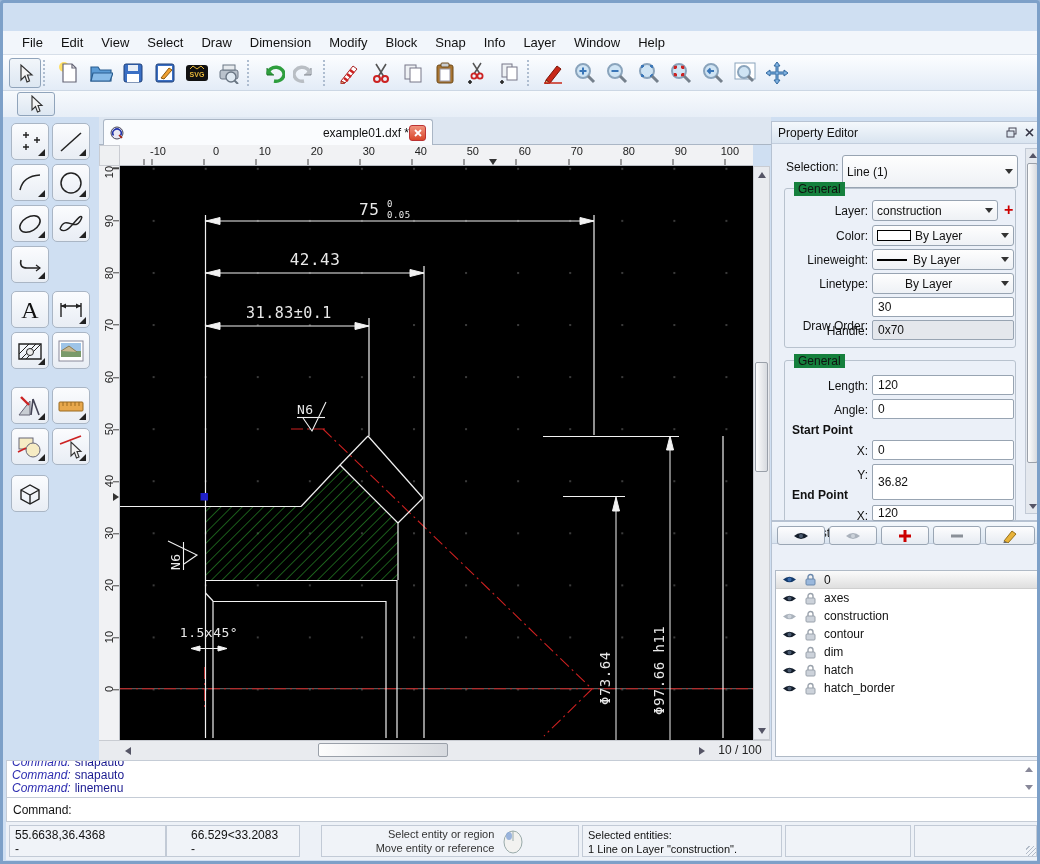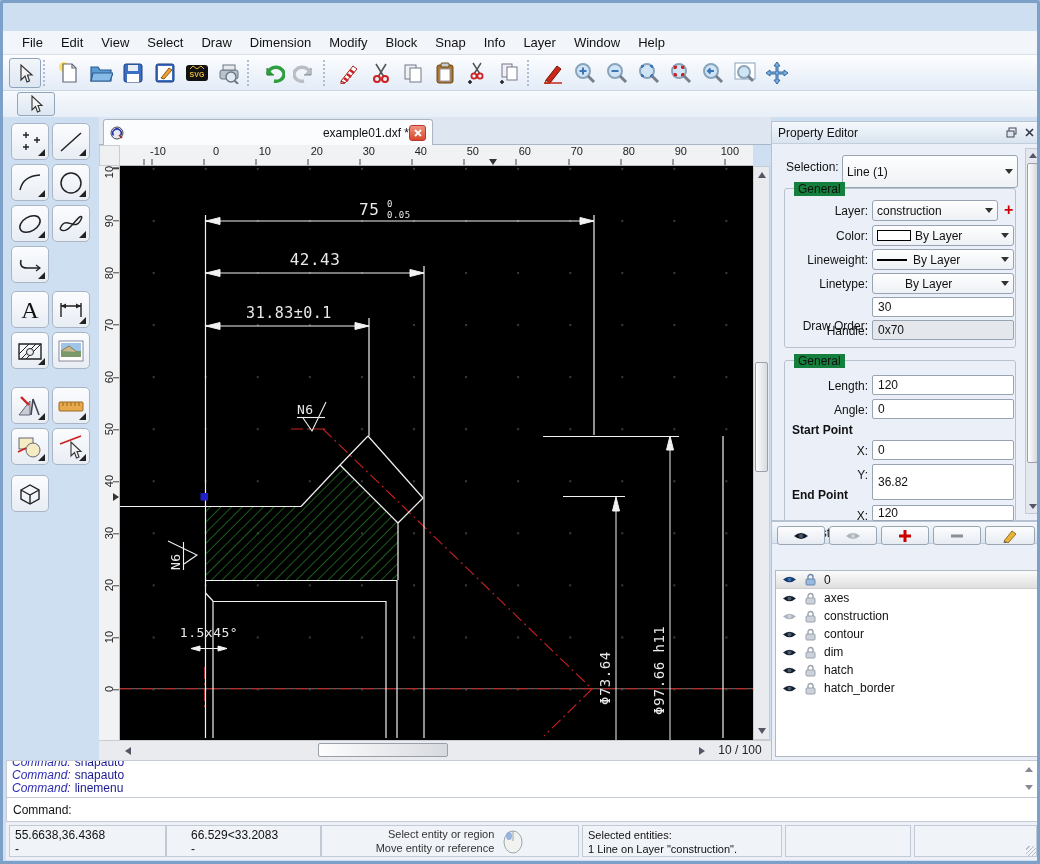--- a/index.html
+++ b/index.html
@@ -764,21 +764,21 @@
   <div class="cmdrow">
     <span>Command:</span>
     <input style="flex: 1 1 0%; border: none; outline: none; font-size: 12px; font-family: &quot;Liberation Sans&quot;, sans-serif;">
   </div>
 
   <div class="statusbar">
     <div class="sfield" style="left:3px;width:157px;">
       <div>55.6638,36.4368</div>
       <div>-</div>
     </div>
-    <div class="sfield" style="left:160px;width:155px;padding-left:24px;">
+    <div class="sfield" style="left:160px;width:134px;padding-left:24px;">
       <div>66.529&lt;33.2083</div>
       <div>-</div>
     </div>
     <div class="sfield hintbox" style="left:315px;width:258px;">
       <div style="text-align:right;">
         <div>Select entity or region</div>
         <div>Move entity or reference</div>
       </div>
       <svg width="22" height="26">
           <ellipse cx="11" cy="14" rx="9" ry="11" fill="#f2f2f0" stroke="#9aa"></ellipse>

